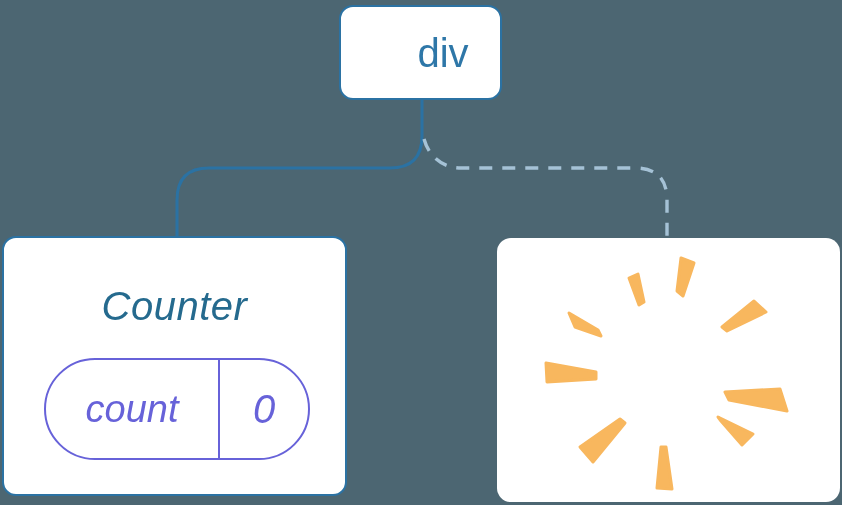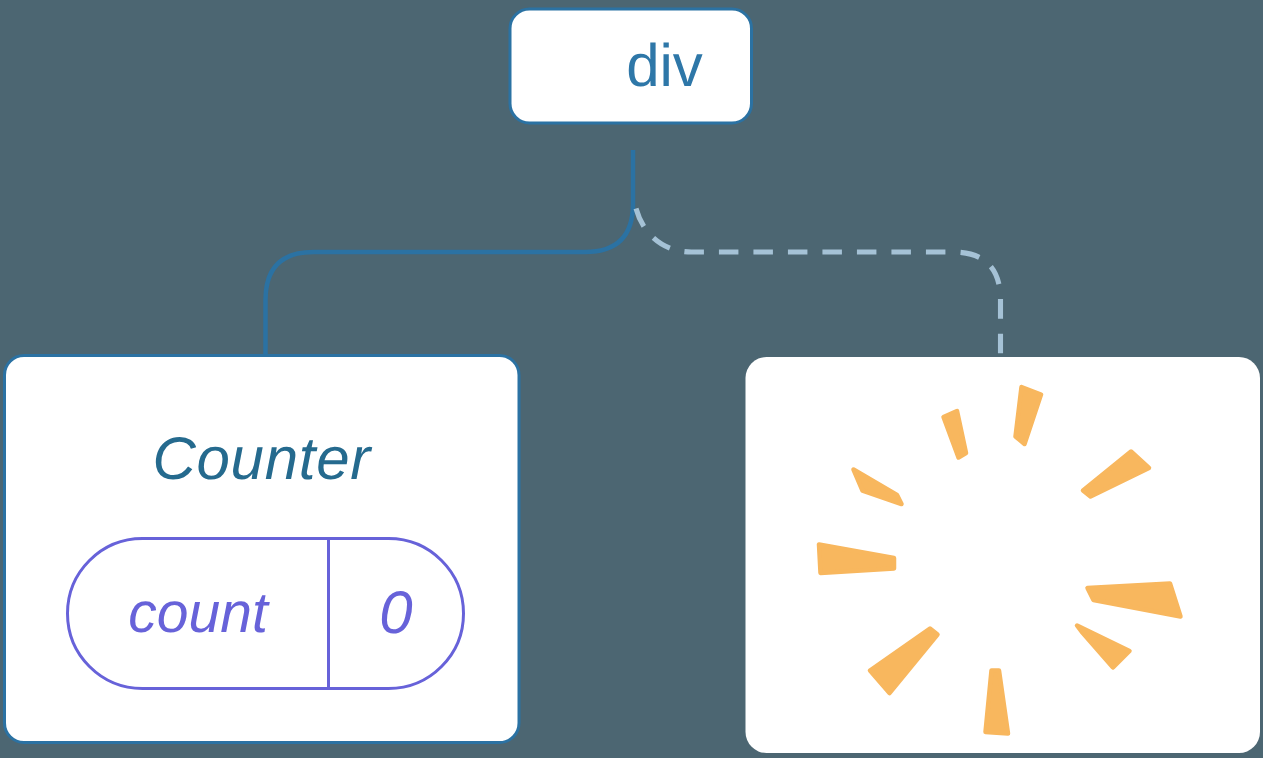--- a/index.html
+++ b/index.html
@@ -15,21 +15,21 @@
   *{margin:0;padding:0;box-sizing:border-box;}
   html,body{width:842px;height:505px;overflow:hidden;}
   body{background:var(--background);font-family:"Liberation Sans","DejaVu Sans",sans-serif;}
   .stage{position:relative;width:842px;height:505px;}
 
   .connectors{position:absolute;left:0;top:0;width:842px;height:505px;}
   .connectors .solid{fill:none;stroke:var(--tree-line);stroke-width:3;}
   .connectors .dashed{fill:none;stroke:var(--tree-line-dashed);stroke-width:3.4;stroke-dasharray:13 10;stroke-linecap:butt;}
 
   .node-root{
-    position:absolute;left:339px;top:5px;width:163px;height:78px;
+    position:absolute;left:339px;top:5px;width:163px;height:95px;
     background:var(--card-bg);border:2.5px solid var(--tree-line);border-radius:14px;
     display:flex;align-items:center;justify-content:center;padding-left:45px;
   }
   .node-root .label{color:var(--node-text);font-size:40px;font-weight:500;line-height:1;}
 
   .card{position:absolute;background:var(--card-bg);border-radius:14px;font-style:italic;}
   .card-left{left:2px;top:236px;width:345px;height:260px;border:2px solid var(--tree-line);}
   .card-right{left:497px;top:238px;width:343px;height:264px;}
 
   .card-title{

